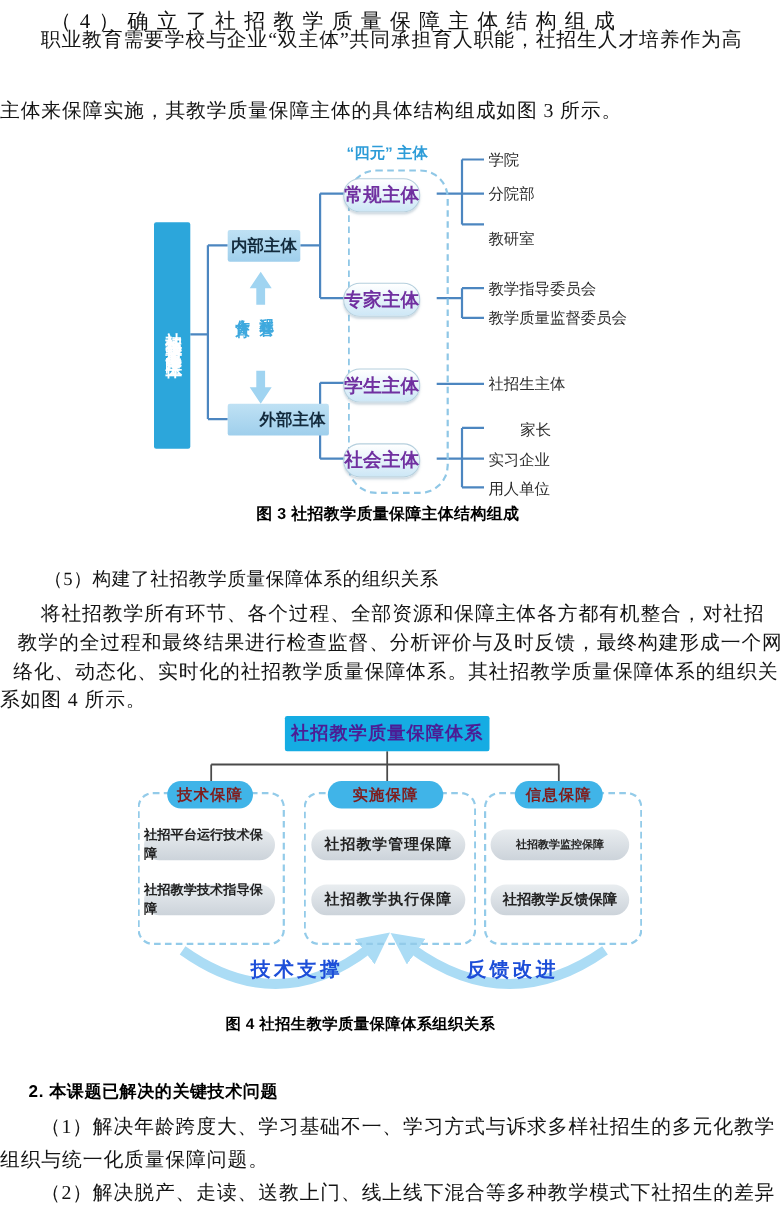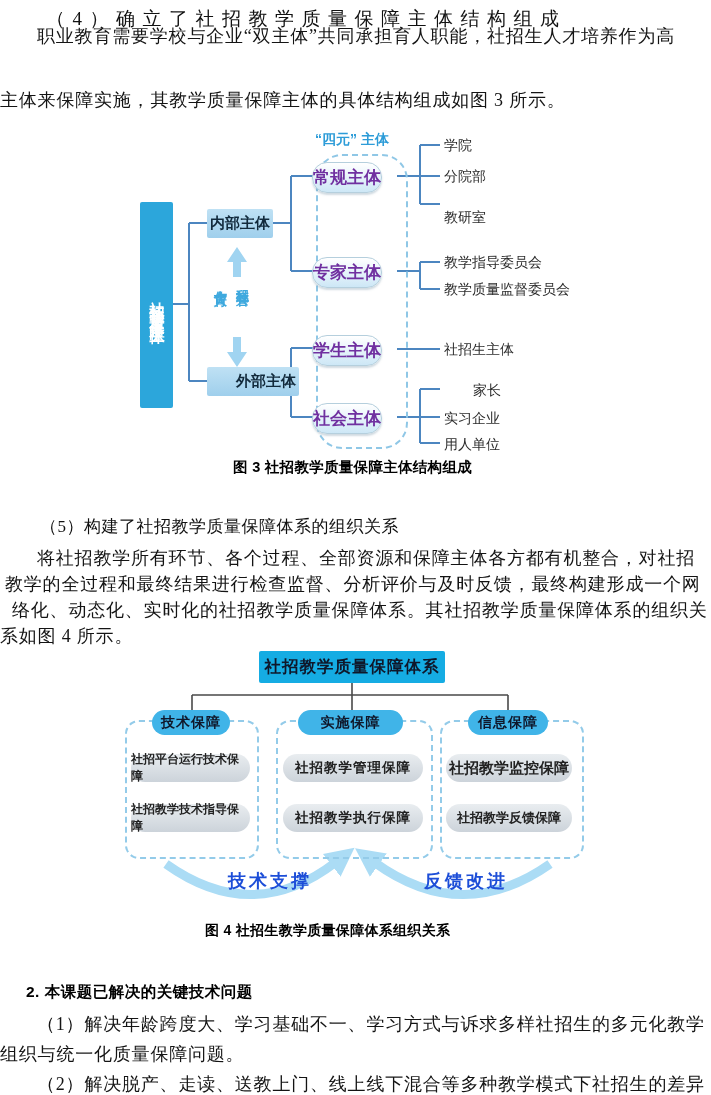--- a/index.html
+++ b/index.html
@@ -29,25 +29,25 @@
         background:linear-gradient(180deg,#ffffff,#cde7f6);border:1px solid #b5cfdd;
         box-shadow:0 2px 2px rgba(120,150,170,0.35);display:flex;align-items:center;justify-content:center;
         color:#7030a0;font-weight:700;font-size:17px;font-family:"Liberation Sans","DejaVu Sans",sans-serif;}
   .leaf{position:absolute;left:444px;height:17px;font-size:14px;color:#2b2b2b;white-space:nowrap;
         font-family:"Liberation Sans","DejaVu Sans",sans-serif;}
   .vtext{position:absolute;writing-mode:vertical-rl;color:#3fa9de;font-weight:700;font-size:13px;
         letter-spacing:1.5px;font-family:"Liberation Sans","DejaVu Sans",sans-serif;}
 
   
   .titlebox4{position:absolute;left:259px;top:651px;width:186px;height:32px;background:#15ace3;
-        display:flex;align-items:center;justify-content:center;color:#0f172a;font-weight:700;font-size:16.5px;
+        display:flex;align-items:center;justify-content:center;color:#4c1d95;font-weight:700;font-size:16.5px;
         letter-spacing:1px;font-family:"Liberation Sans","DejaVu Sans",sans-serif;border-radius:2px;}
   .dashcol{position:absolute;top:720px;height:135px;border:2px dashed #93cbe9;border-radius:14px;}
   .hpill{position:absolute;top:710px;height:25px;background:#40b4e8;border-radius:13px;
-        display:flex;align-items:center;justify-content:center;color:#0f172a;font-weight:700;font-size:14px;
+        display:flex;align-items:center;justify-content:center;color:#7f1d1d;font-weight:700;font-size:14px;
         letter-spacing:1px;font-family:"Liberation Sans","DejaVu Sans",sans-serif;}
   .gpill{position:absolute;height:28px;background:linear-gradient(180deg,#e9edf0,#ccd3da);border-radius:14px;
         display:flex;align-items:center;justify-content:center;color:#222;font-weight:600;
         font-family:"Liberation Sans","DejaVu Sans",sans-serif;}
   .arrlabel{position:absolute;top:869px;white-space:nowrap;color:#1d4ed8;font-weight:700;font-size:18px;
         letter-spacing:3px;font-family:"Liberation Sans","DejaVu Sans",sans-serif;}
 </style>
 </head>
 <body>
 
@@ -116,39 +116,39 @@
   <div class="leaf" style="top:281px;">教学质量监督委员会</div>
   <div class="leaf" style="top:341px;">社招生主体</div>
   <div class="leaf" style="top:382px;margin-left:29px;">家长</div>
   <div class="leaf" style="top:410px;">实习企业</div>
   <div class="leaf" style="top:436px;">用人单位</div>
 
   <div class="caption" style="left:233px;top:458px;">图 3 社招教学质量保障主体结构组成</div>
 
   <div class="h5line" style="left:40px;top:515px;">（5）构建了社招教学质量保障体系的组织关系</div>
   <div class="line" style="left:37px;top:546px;">将社招教学所有环节、各个过程、全部资源和保障主体各方都有机整合，对社招</div>
-  <div class="line" style="left:5px;top:572px;">教学的全过程和最终结果进行检查监督、分析评价与及时反馈，最终构建形成一个网</div>
+  <div class="line" style="left:16px;top:572px;">教学的全过程和最终结果进行检查监督、分析评价与及时反馈，最终构建形成一个网</div>
   <div class="line" style="left:0px;top:598px;padding-left:12px;">络化、动态化、实时化的社招教学质量保障体系。其社招教学质量保障体系的组织关</div>
   <div class="line" style="left:0px;top:624px;">系如图 4 所示。</div>
 
   <div class="titlebox4">社招教学质量保障体系</div>
 
   <div class="dashcol" style="left:125px;width:130px;"></div>
   <div class="dashcol" style="left:276px;width:153px;"></div>
   <div class="dashcol" style="left:440px;width:140px;"></div>
 
   <div class="hpill" style="left:152px;width:78px;">技术保障</div>
   <div class="hpill" style="left:298px;width:105px;">实施保障</div>
   <div class="hpill" style="left:468px;width:80px;">信息保障</div>
 
   <div class="gpill" style="left:131px;top:804px;width:119px;font-size:12px;">社招教学技术指导保障</div>
   <div class="gpill" style="left:131px;top:754px;width:119px;font-size:12px;">社招平台运行技术保障</div>
   <div class="gpill" style="left:283px;top:754px;width:140px;font-size:13.5px;letter-spacing:1px;">社招教学管理保障</div>
   <div class="gpill" style="left:283px;top:804px;width:140px;font-size:13.5px;letter-spacing:1px;">社招教学执行保障</div>
-  <div class="gpill" style="left:446px;top:754px;width:126px;font-size:15px;">社招教学监控保障</div>
+  <div class="gpill" style="left:446px;top:754px;width:126px;font-size:10px;">社招教学监控保障</div>
   <div class="gpill" style="left:446px;top:804px;width:126px;font-size:13px;">社招教学反馈保障</div>
 
   <div class="arrlabel" style="left:228px;">技术支撑</div>
   <div class="arrlabel" style="left:424px;">反馈改进</div>
 
   <div class="caption" style="left:205px;top:922px;font-size:14px;">图 4 社招生教学质量保障体系组织关系</div>
 
   <div class="heading-sans" style="left:26px;top:982px;">2.  本课题已解决的关键技术问题</div>
   <div class="line" style="left:37px;top:1012px;">（1）解决年龄跨度大、学习基础不一、学习方式与诉求多样社招生的多元化教学</div>
   <div class="line" style="left:0px;top:1042px;">组织与统一化质量保障问题。</div>

